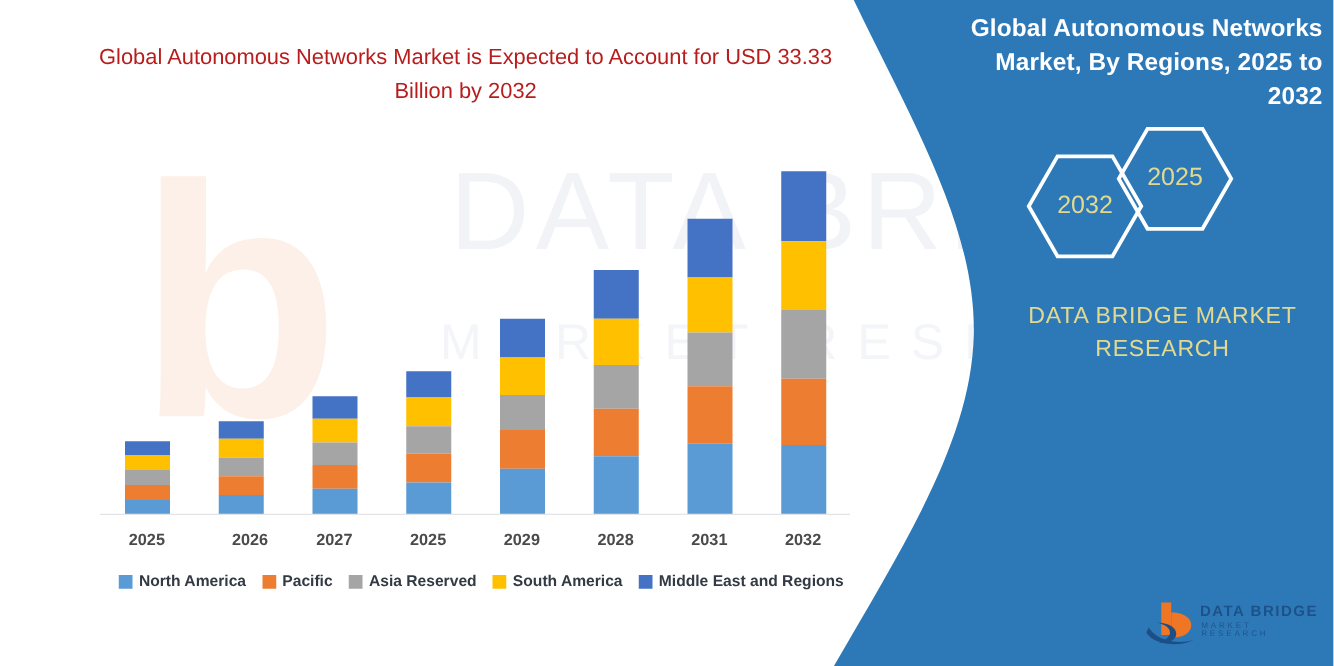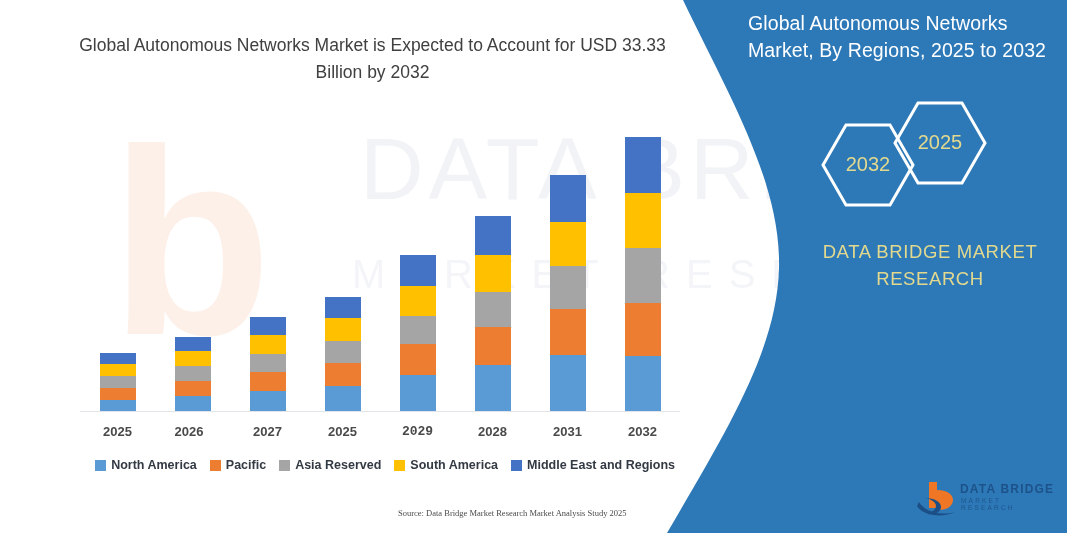--- a/index.html
+++ b/index.html
@@ -14,23 +14,24 @@
   
   .right-panel{
     position:absolute;right:0;top:0;width:400px;height:533px;
     background:#2d79b8;
     -webkit-clip-path:path("M 400,0 L 400,533 L 0,533 C 60,430 110,350 112,268 C 114,182 62,96 16,0 Z");
     clip-path:path("M 400,0 L 400,533 L 0,533 C 60,430 110,350 112,268 C 114,182 62,96 16,0 Z");
     z-index:5;
   }
   .panel-title{
     position:absolute;left:748px;top:10px;width:310px;
-    text-align:left;color:#ffffff;
+    text-align:right;color:#ffffff;
     font-size:19.5px;line-height:27px;letter-spacing:.1px;
     z-index:7;
+    font-weight:bold;
   }
 
   
   .hexwrap{position:absolute;left:820px;top:100px;width:200px;height:110px;z-index:7;}
   .hex{position:absolute;}
   .hex svg{display:block;}
   .hex-label{
     position:absolute;width:100%;text-align:center;
     color:#e2d98e;font-size:20px;top:50%;transform:translateY(-52%);
   }
@@ -44,21 +45,21 @@
   }
 
   
   .dbmr-logo{position:absolute;left:915px;top:478px;width:140px;height:42px;z-index:8;}
   .dbmr-text{position:absolute;left:45px;top:4px;color:#1b4f86;font-size:12px;letter-spacing:1.2px;font-weight:bold;opacity:.92;}
   .dbmr-sub{position:absolute;left:46px;top:19px;color:#1b4f86;font-size:6.5px;letter-spacing:2.2px;opacity:.85;}
 
   
   .chart-title{
     position:absolute;left:60px;top:32px;width:625px;
-    text-align:center;color:#404040;
+    text-align:center;color:#b91c1c;
     font-size:17.5px;line-height:27px;
   }
 
   
   .wm{position:absolute;z-index:1;pointer-events:none;user-select:none;}
   .wm-b{
     left:110px;top:110px;font-size:265px;line-height:265px;
     color:#fdf0e8;font-weight:bold;
   }
   .wm-data{
@@ -166,24 +167,24 @@
         <div class="seg" style="height: 56px; background: rgb(68, 114, 196);"></div>
         <div class="seg" style="height: 55px; background: rgb(255, 192, 0);"></div>
         <div class="seg" style="height: 55px; background: rgb(165, 165, 165);"></div>
         <div class="seg" style="height: 53px; background: rgb(237, 125, 49);"></div>
         <div class="seg" style="height: 56px; background: rgb(91, 155, 213);"></div>
       </div>
     </div>
   <div class="axis-line"></div>
   <div class="xlabels" id="xlabels">
       <div class="xlabel" style="left: 7.5px;">2025</div>
-      <div class="xlabel" style="left: 79px;">2026</div>
+      <div class="xlabel" style="left: 90px;">2026</div>
       <div class="xlabel" style="left: 157.5px;">2027</div>
       <div class="xlabel" style="left: 232.5px;">2025</div>
-      <div class="xlabel" style="left: 307.5px; font-family: Liberation Mono, monospace;">2029</div>
+      <div class="xlabel" style="left: 307.5px;">2029</div>
       <div class="xlabel" style="left: 382.5px;">2028</div>
       <div class="xlabel" style="left: 457.5px;">2031</div>
       <div class="xlabel" style="left: 532.5px;">2032</div>
     </div>
 
   <div class="legend" id="legend">
       <div class="legend-item">
         <span class="legend-swatch" style="background: rgb(91, 155, 213);"></span>
         <span class="legend-label">North America</span>
       </div>
@@ -198,21 +199,20 @@
       <div class="legend-item">
         <span class="legend-swatch" style="background: rgb(255, 192, 0);"></span>
         <span class="legend-label">South America</span>
       </div>
       <div class="legend-item">
         <span class="legend-swatch" style="background: rgb(68, 114, 196);"></span>
         <span class="legend-label">Middle East and Regions</span>
       </div>
     </div>
 
-  <div class="footer-right">Source: Data Bridge Market Research  Market Analysis Study 2025</div>
 
   <div class="right-panel"></div>
   <div class="panel-title">Global Autonomous Networks Market, By Regions, 2025 to 2032</div>
 
   <div class="hexwrap">
     <div class="hex hex-2032">
       <svg width="96" height="86" viewBox="0 0 96 86">
         <polygon points="26,3 70,3 93,43 70,83 26,83 3,43" fill="none" stroke="#ffffff" stroke-width="3"></polygon>
       </svg>
       <div class="hex-label">2032</div>

